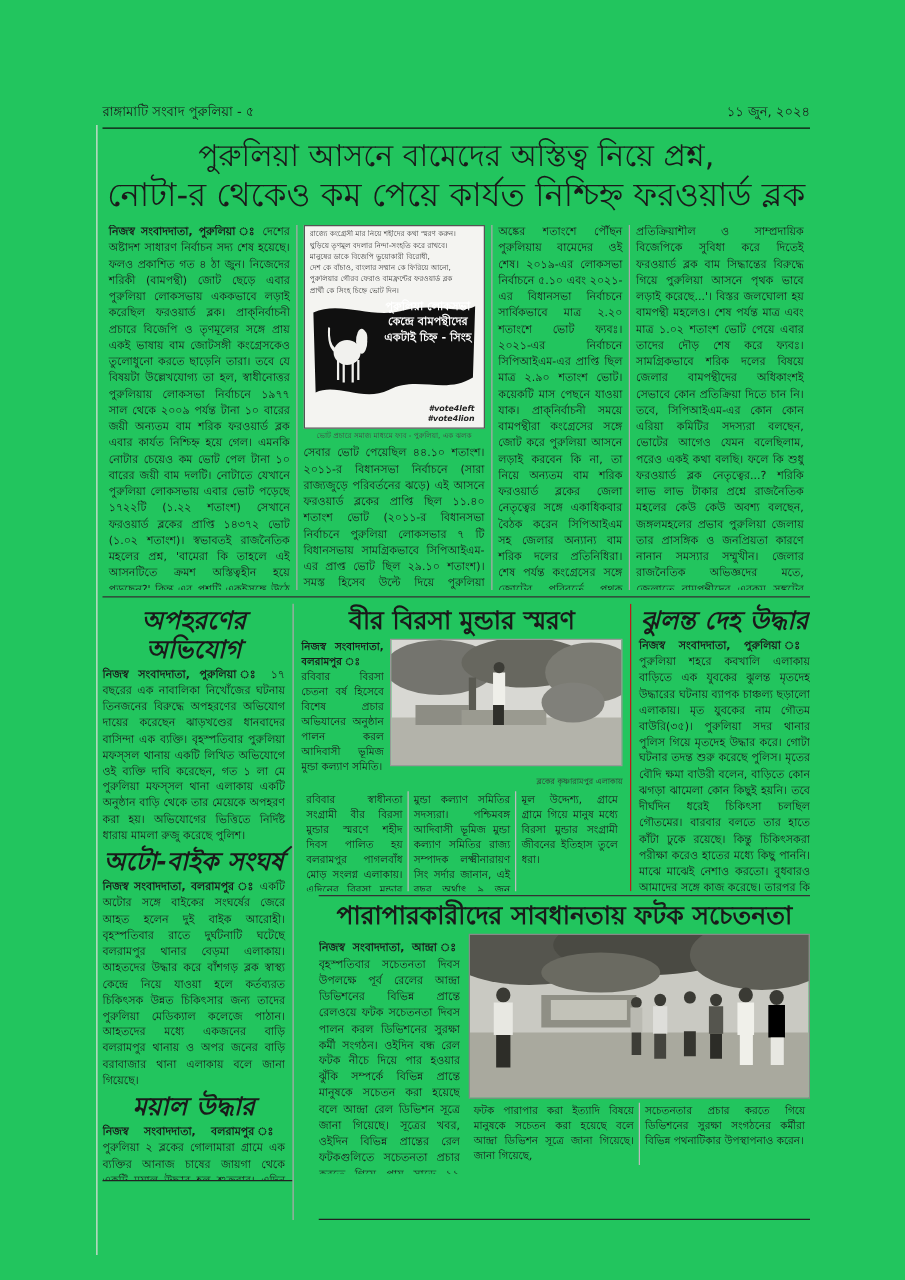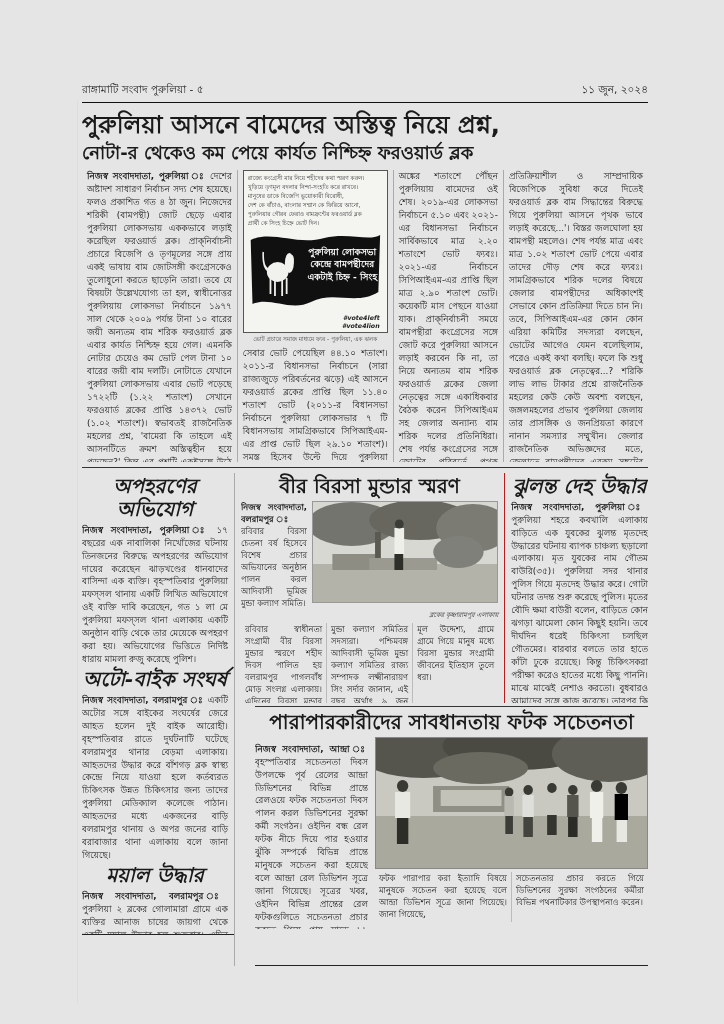--- a/index.html
+++ b/index.html
@@ -1,55 +1,55 @@
 <!DOCTYPE html>
 <html><head>
 <meta charset="utf-8">
 <style>
   * { box-sizing: border-box; margin: 0; padding: 0; }
   body { background:#ffffff; font-family:"DejaVu Sans", sans-serif; color:#1a1a1a; }
-  .page { position:relative; width:724px; height:1024px; margin:0 auto; background:#e5e5e5; overflow:hidden; }
+  .page { position:relative; width:724px; height:1024px; margin:0 auto; background:#22c55e; overflow:hidden; }
   .scanline { position:absolute; left:77px; top:100px; bottom:20px; width:1px; background:#ddddda; }
   .content { position:absolute; left:82px; top:82px; width:566px; }
 
   .masthead { display:flex; justify-content:space-between; align-items:flex-end; font-size:10.5px; padding-bottom:3px; border-bottom:1.6px solid #111; }
-  .headline { font-weight:bold; margin-top:7px; line-height:1.28; }
+  .headline { text-align:center; font-weight:normal; margin-top:7px; line-height:1.28; }
   .headline .l1 { font-size:24px; }
-  .headline .l2 { font-size:18px; }
+  .headline .l2 { font-size:26px; }
 
   .lead-cols { display:flex; height:298px; overflow:hidden; margin-top:6px; border-bottom:1px solid #333; padding-bottom:5px; }
   .col { padding:0 5px; font-size:8.8px; line-height:1.48; text-align:justify; overflow:hidden; }
   .col + .col { border-left:1px solid #aaa; }
   .c1 { flex:1.08; } .c2 { flex:1.08; } .c3 { flex:0.74; } .c4 { flex:1.0; }
   .dateline { font-weight:bold; }
 
   .graphic-box { border:1px solid #555; background:#f4f4f1; padding:3px 4px 2px; margin-bottom:2px; }
   .post-lines div { font-size:5.8px; line-height:1.55; color:#333; white-space:nowrap; overflow:hidden; }
   .flag-wrap { position:relative; height:84px; margin-top:2px; }
   .flag-wrap svg { position:absolute; inset:0; width:100%; height:100%; }
-  .flag-text { position:absolute; right:4px; top:16px; width:54%; color:#fff; font-weight:bold; font-size:9px; line-height:1.4; text-align:center;margin-left:12px; }
+  .flag-text { position:absolute; right:4px; top:0; width:54%; color:#fff; font-weight:bold; font-size:9px; line-height:1.4; text-align:center;margin-left:12px; }
   .hashtags { text-align:right; font-size:6.3px; font-weight:bold; font-style:italic; color:#222; line-height:1.3; padding-right:3px; }
   .graphic-caption { font-size:5.8px; color:#444; text-align:center; margin:2px 0 3px; }
 
   .mid { display:flex; margin-top:5px; }
   .mid-left { flex:0 0 152px; padding-right:6px; height:462px; overflow:hidden; border-bottom:1.4px solid #222; }
   .mid-right { flex:1; border-left:1px solid #aaa; padding-left:6px; }
   h2 { text-align:center; font-weight:bold; margin:2px 0 3px; line-height:1.15; }
   .head-md { font-size:20px;font-style:italic; }
   .head-lg { font-size:20px; }
   .body-sm { font-size:8.8px; line-height:1.47; text-align:justify; }
 
   .mid-row { display:flex; height:230px; overflow:hidden; }
   .birsa { flex:1.88; padding-right:6px; }
   .hanging { flex:1; border-left:1px solid #b91c1c; padding-left:6px; }
   .birsa-top { display:flex; margin-top:2px; }
   .birsa-lead { flex:0 0 66px; font-size:8.3px; line-height:1.45; text-align:justify; }
   .birsa-photo { flex:1; margin-left:5px; height:102px; }
   .birsa-photo svg { width:100%; height:100%; display:block; border:1px solid #999; }
-  .photo-caption { font-size:6.4px; color:#333; text-align:right; margin:1px 0 2px;font-style:italic; }
+  .photo-caption { font-size:6.4px; color:#333; text-align:right; margin:1px 0 2px; }
   .birsa-cols { display:flex; }
   .birsa-cols .bcol { flex:1; font-size:8.3px; line-height:1.45; text-align:justify; padding:0 4px; overflow:hidden; }
   .birsa-cols .bcol + .bcol { border-left:1px solid #bbb; }
 
   .gate { position:relative; border-top:1px solid #333; margin-top:3px; padding-top:2px; height:260px; border-bottom:1.6px solid #222; overflow:hidden;margin-left:14px; }
   .gate-col1 { position:absolute; left:0; top:36px; width:113px; height:186px; overflow:hidden; }
   .gate-photo { margin-left:120px; height:132px; }
   .gate-photo svg { width:100%; height:100%; display:block; border:1px solid #888; }
   .gate-bottom { margin-left:120px; display:flex; height:50px; overflow:hidden; margin-top:3px; }
   .gate-bottom .gcol { flex:1; font-size:8.3px; line-height:1.45; text-align:justify; padding:0 4px; }

